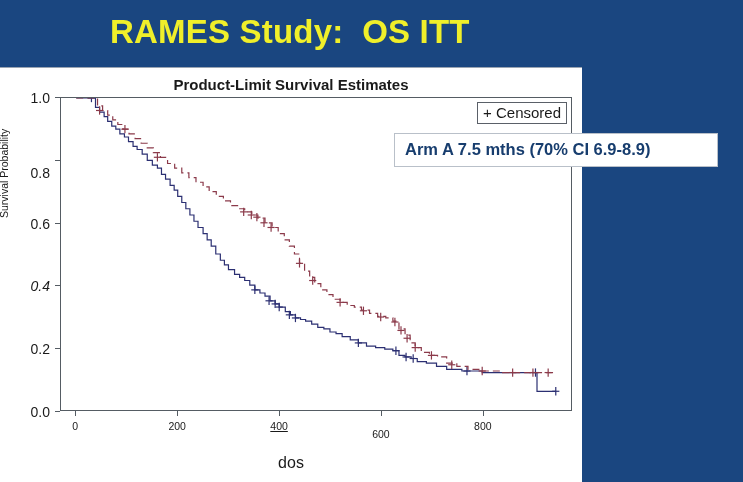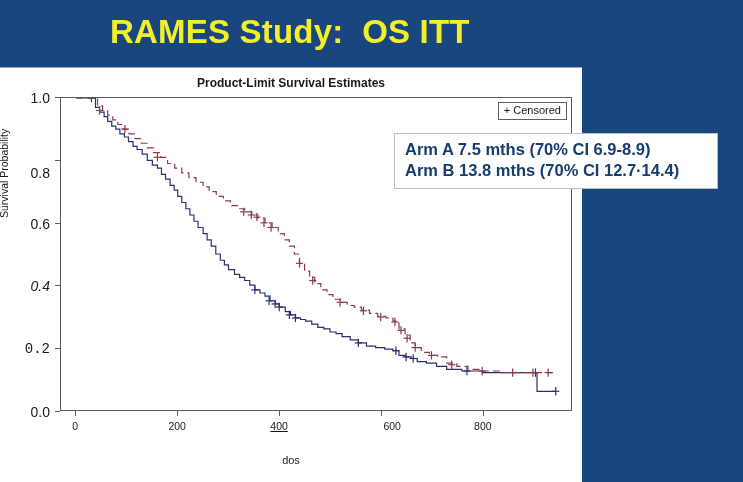--- a/index.html
+++ b/index.html
@@ -28,57 +28,57 @@
 
   
   #chart-panel{
     position:absolute;left:0px;top:67px;width:582px;height:415px;
     background:#ffffff;
     border-top:1px solid #9aa4b2;
   }
 
   #chart-heading{
     position:absolute;left:0;top:8px;width:582px;text-align:center;
-    font-size:12px;font-weight:bold;color:#1a1a1a;
+    font-size:15px;font-weight:bold;color:#1a1a1a;
   }
 
   
   #plot-frame{
     position:absolute;left:60px;top:29px;width:512px;height:314px;
     border:1.2px solid #555c63;
     background:#ffffff;
     box-sizing:border-box;
   }
   #plot-svg{position:absolute;left:0;top:0;width:100%;height:100%;display:block;}
 
   
   #censored-box{
     position:absolute;right:4px;top:4px;
     border:1.3px solid #5a6068;background:#ffffff;
-    font-size:11px;color:#1a1a1a;
+    font-size:15px;color:#1a1a1a;
     padding:1px 5px 2px 5px;
     white-space:nowrap;
     line-height:1.15;
   }
 
   
   #y-axis-title{
     position:absolute;left:-2px;top:150px;
     transform:rotate(-90deg);transform-origin:left top;
     font-size:10.5px;color:#1a1a1a;white-space:nowrap;
   }
   .ytick{position:absolute;right:0;width:46px;text-align:right;font-size:14px;color:#1a1a1a;}
   .ytickmark{position:absolute;width:5px;height:0;border-top:1.2px solid #555c63;}
 
   
   .xtick{position:absolute;text-align:center;width:40px;font-size:10.5px;color:#1a1a1a;}
   .xtickmark{position:absolute;height:5px;width:0;border-left:1.2px solid #555c63;}
   #x-axis-title{
     position:absolute;left:0;top:386px;width:582px;text-align:center;
-    font-size:11px;color:#1a1a1a;
+    font-size:16px;color:#1a1a1a;
   }
 
   
   #stats-callout{
     position:absolute;left:394px;top:133px;width:324px;
     background:#ffffff;
     border:1.3px solid #b9c0c9;
     padding:5px 9px 6px 10px;
     box-sizing:border-box;
     line-height:1.30;
@@ -99,21 +99,21 @@
   </div>
 
   <div id="chart-panel">
 
     <div id="chart-heading">Product-Limit Survival Estimates</div>
 
     <div id="y-axis-title">Survival Probability</div>
     <div id="yticks-host">
         <div class="ytick" style="left: 4px; top: 336px;">0.0</div>
         <div class="ytickmark" style="left: 55px; top: 343px;"></div>
-        <div class="ytick" style="left: 4px; top: 273.2px; font-family: Liberation Mono, monospace;">0.2</div>
+        <div class="ytick" style="left: 4px; top: 273.2px;">0.2</div>
         <div class="ytickmark" style="left: 55px; top: 280.2px;"></div>
         <div class="ytick" style="left: 4px; top: 210.4px; font-style: italic;">0.4</div>
         <div class="ytickmark" style="left: 55px; top: 217.4px;"></div>
         <div class="ytick" style="left: 4px; top: 147.6px;">0.6</div>
         <div class="ytickmark" style="left: 55px; top: 154.6px;"></div>
         <div class="ytick" style="left: 4px; top: 84.8px; margin-top: 12px;">0.8</div>
         <div class="ytickmark" style="left: 55px; top: 91.8px;"></div>
         <div class="ytick" style="left: 4px; top: 22px;">1.0</div>
         <div class="ytickmark" style="left: 55px; top: 29px;"></div>
       </div>
@@ -274,27 +274,26 @@
       <div id="censored-box">+ Censored</div>
     </div>
 
     <div id="xticks-host">
         <div class="xtick" style="left: 55.2836px; top: 352px;">0</div>
         <div class="xtickmark" style="left: 75.2836px; top: 343px;"></div>
         <div class="xtick" style="left: 157.174px; top: 352px;">200</div>
         <div class="xtickmark" style="left: 177.174px; top: 343px;"></div>
         <div class="xtick" style="left: 259.065px; top: 352px; text-decoration: underline;">400</div>
         <div class="xtickmark" style="left: 279.065px; top: 343px;"></div>
-        <div class="xtick" style="left: 360.955px; top: 352px; text-align: right;">600</div>
+        <div class="xtick" style="left: 360.955px; top: 360px;">600</div>
         <div class="xtickmark" style="left: 380.955px; top: 343px;"></div>
         <div class="xtick" style="left: 462.846px; top: 352px;">800</div>
         <div class="xtickmark" style="left: 482.846px; top: 343px;"></div>
       </div>
     <div id="x-axis-title">dos</div>
 
   </div>
 
   <div id="stats-callout">
     <div class="row b">Arm A    7.5 mths (70% CI 6.9-8.9)</div>
-    <div class="row b">Arm B  13.8 mths (70% CI 12.7·14.4)</div>
   </div>
 
 </div>
 
 </body></html>

